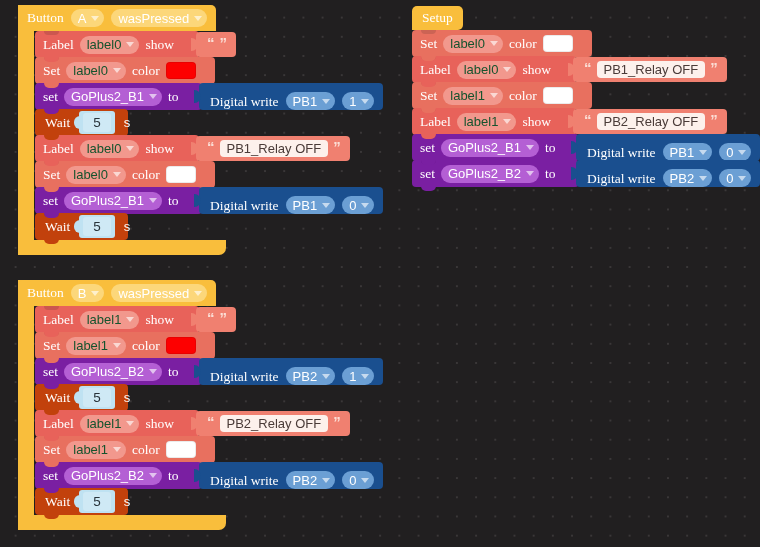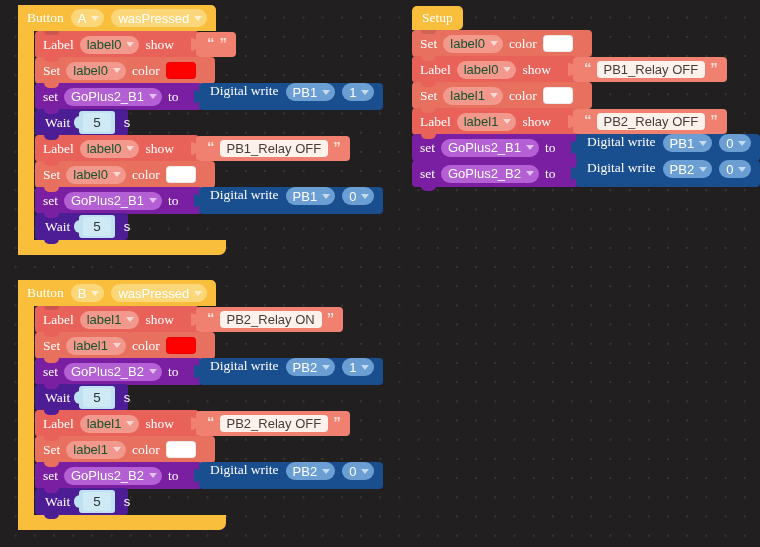--- a/index.html
+++ b/index.html
@@ -112,21 +112,21 @@
     height: 5px;
     background: inherit;
     border-radius: 0 0 5px 5px;
     z-index: 2;
   }
 
   
   .c-label   { background: #e8625a; }
   .c-set     { background: #e8705f; }
   .c-setvar  { background: #7a1fa2; }
-  .c-wait    { background: #4c1d95; text-align: center; }
+  .c-wait    { background: #c2410c; text-align: center; }
 
   
   .dd {
     display: inline-flex;
     align-items: center;
     gap: 5px;
     height: 18px;
     padding: 0 5px 0 7px;
     border-radius: 9px;
     font-size: 13px;
@@ -183,21 +183,21 @@
   }
 
   
   .dw-block {
     position: absolute;
     top: 0px;
     height: 27px;
     background: #1a4f8f;
     border-radius: 4px;
     display: flex;
-    align-items: flex-start;
+    align-items: flex-end;
     padding: 0 9px 0 11px;
     gap: 7px;
     color: #ffffff;
     font-size: 13.5px;
     z-index: 4;
   }
 
   
   .plug {
     position: absolute;
@@ -380,21 +380,20 @@
         <div class="row c-label" style="width: 164px; overflow: visible;">
           <span class="row-label">Label</span>
           <span class="dd dd-red">
             <span>label1</span>
             <span class="caret"></span>
           </span>
           <span class="row-label">show</span>
           <div class="plug" style="background: rgb(240, 128, 112); left: 156px; top: 7px;"></div>
           <div class="str-block" style="left: 161px;">
             <span class="quote">“</span>
-            <span class="str-field">PB2_Relay ON</span>
             <span class="quote">”</span>
           </div>
         </div>
         <div class="row c-set" style="width: 180px;">
           <span class="row-label">Set</span>
           <span class="dd dd-red">
             <span>label1</span>
             <span class="caret"></span>
           </span>
           <span class="row-label">color</span>

